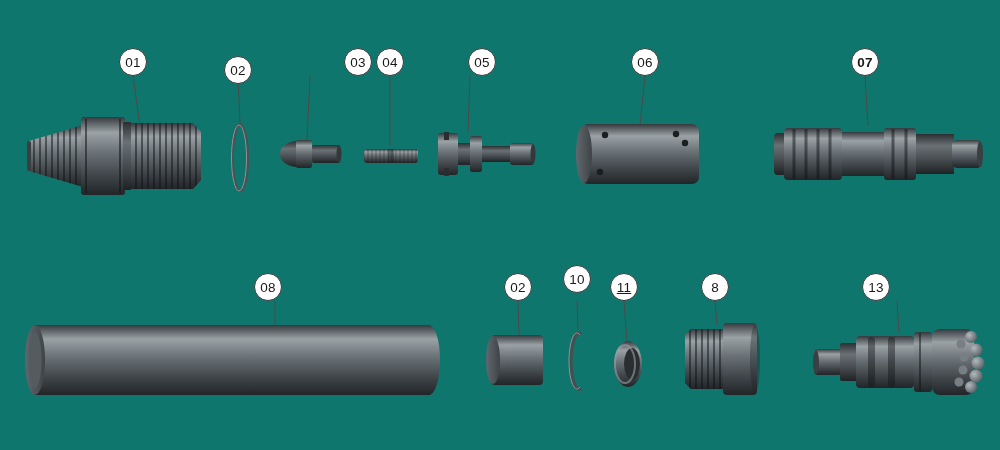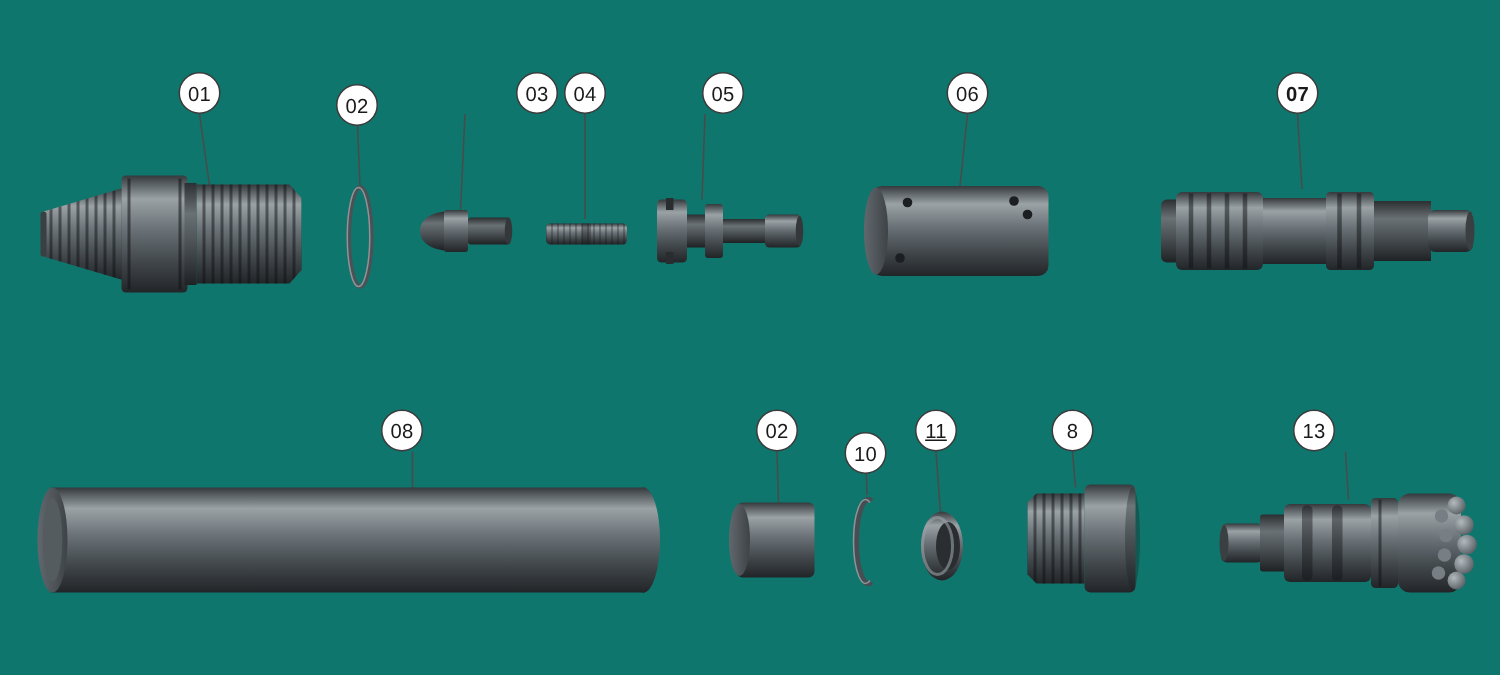--- a/index.html
+++ b/index.html
@@ -71,21 +71,21 @@
 
   <div class="label" style="left:119px; top:48px;">01</div>
   <div class="label" style="left:224px; top:56px;">02</div>
   <div class="label" style="left:296px; top:48px;margin-left:48px;">03</div>
   <div class="label" style="left:376px; top:48px;">04</div>
   <div class="label" style="left:468px; top:48px;">05</div>
   <div class="label" style="left:631px; top:48px;">06</div>
   <div class="label" style="left:851px; top:48px;font-weight:bold;">07</div>
   <div class="label" style="left:254px; top:273px;">08</div>
   <div class="label" style="left:504px; top:273px;">02</div>
-  <div class="label" style="left:563px; top:288px;">10</div>
+  <div class="label" style="left:563px; top:265px;">10</div>
   <div class="label" style="left:610px; top:273px;text-decoration:underline;">11</div>
   <div class="label" style="left:701px; top:273px;">8</div>
   <div class="label" style="left:862px; top:273px;text-align:right;">13</div>
 
   <svg class="part" style="left:25px; top:110px;" width="180" height="90">
     <polygon points="4,31 58,15 58,77 4,61" fill="url(#gMetal)"></polygon>
     <polygon points="4,31 58,15 58,77 4,61" fill="url(#pThread)"></polygon>
     <rect x="2" y="31" width="4" height="30" rx="2" fill="#3a3f42"></rect>
     <rect x="56" y="7" width="44" height="78" rx="3" fill="url(#gMetal)"></rect>
     <line x1="61" y1="9" x2="61" y2="83" stroke="rgba(18,20,22,0.55)" stroke-width="2"></line>

